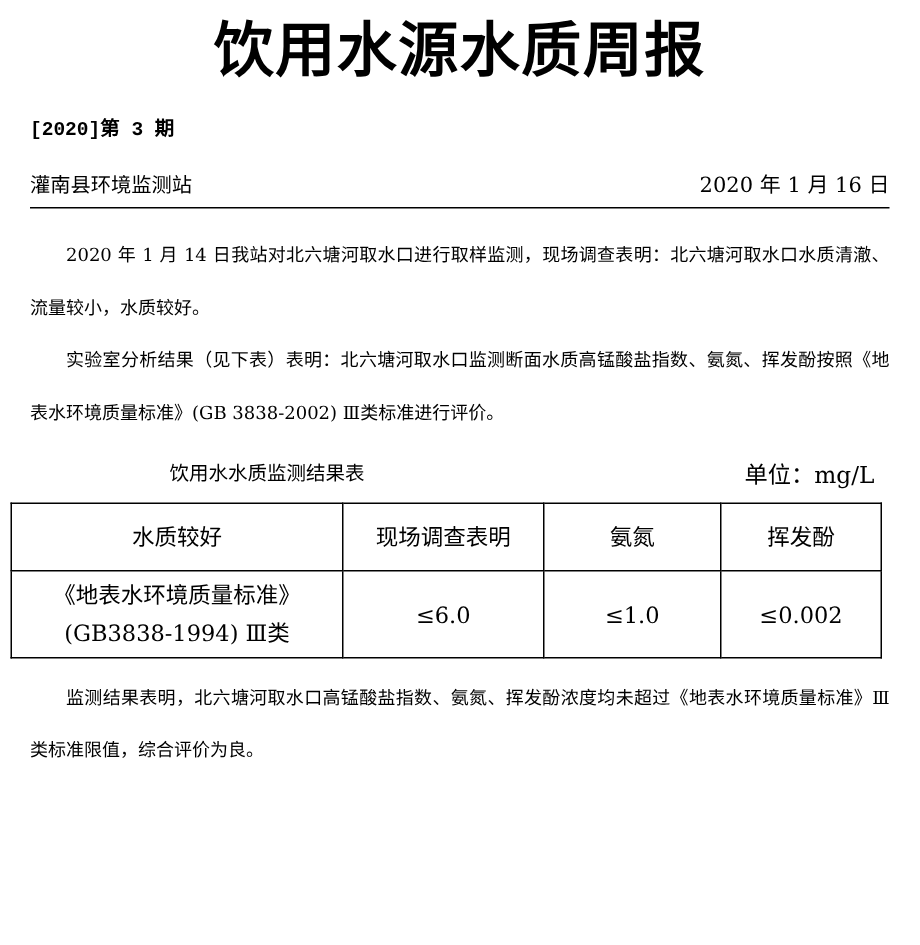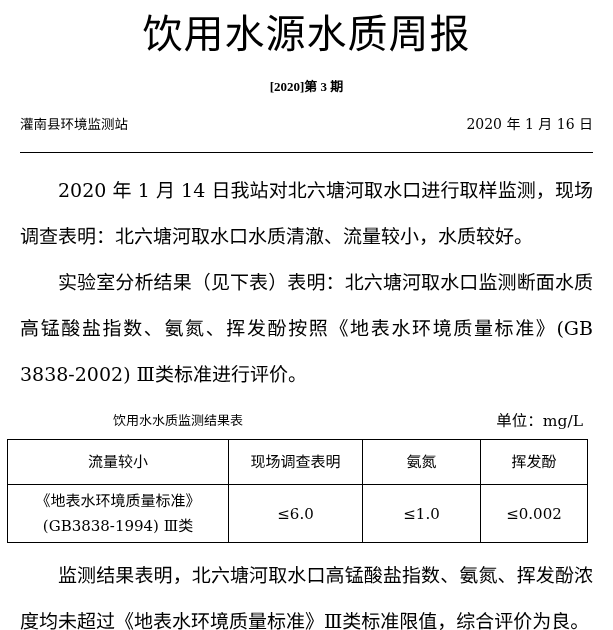--- a/index.html
+++ b/index.html
@@ -24,43 +24,42 @@
     box-sizing: border-box;
     padding: 0 20px;
   }
 
   
   .doc-title {
     margin: 0;
     padding-top: 6px;
     text-align: center;
     font-family: "DejaVu Sans", "Liberation Sans", sans-serif;
-    font-weight: 400;
+    font-weight: 700;
     font-size: 40px;
     line-height: 56px;
     letter-spacing: 1px;
     white-space: nowrap;
   }
 
   .issue-line {
     margin: 0;
     padding-top: 16px;
-    text-align: center;
-    font-family: Liberation Serif, serif;
+    font-family: Liberation Mono, monospace;
     font-weight: 700;
     font-size: 13px;
     line-height: 18px;
   }
 
   .masthead-meta {
     display: flex;
     align-items: flex-end;
     justify-content: space-between;
     margin-top: 19px;
-    padding-bottom: 19px;
+    padding-bottom: 5px;
     border-bottom: 1.4px solid #000;
   }
 
   .issuer {
     font-family: "DejaVu Sans", "Liberation Sans", sans-serif;
     font-size: 13.5px;
     line-height: 18px;
     white-space: nowrap;
   }
 
@@ -71,22 +70,22 @@
     white-space: nowrap;
   }
 
   
   .body-copy {
     margin-top: 14px;
   }
 
   .para {
     margin: 0;
-    font-size: 19px;
-    line-height: 46px;
+    font-size: 12px;
+    line-height: 35px;
     text-align: justify;
     text-justify: inter-ideograph;
     text-indent: 2em;
   }
 
   
   .table-caption-row {
     position: relative;
     height: 30px;
     margin-top: 9px;
@@ -168,21 +167,21 @@
 
   <table class="results-table">
     <colgroup>
       <col class="col-item">
       <col class="col-metric1">
       <col class="col-metric2">
       <col class="col-metric3">
     </colgroup>
     <tbody>
       <tr class="row-head">
-        <td>流量较小</td>
+        <td>水质较好</td>
         <td>现场调查表明</td>
         <td>氨氮</td>
         <td>挥发酚</td>
       </tr>
       <tr class="row-std">
         <td>
           <div class="std-name">《地表水环境质量标准》</div>
           <div class="std-name">(GB3838-1994) Ⅲ类</div>
         </td>
         <td>≤6.0</td>

